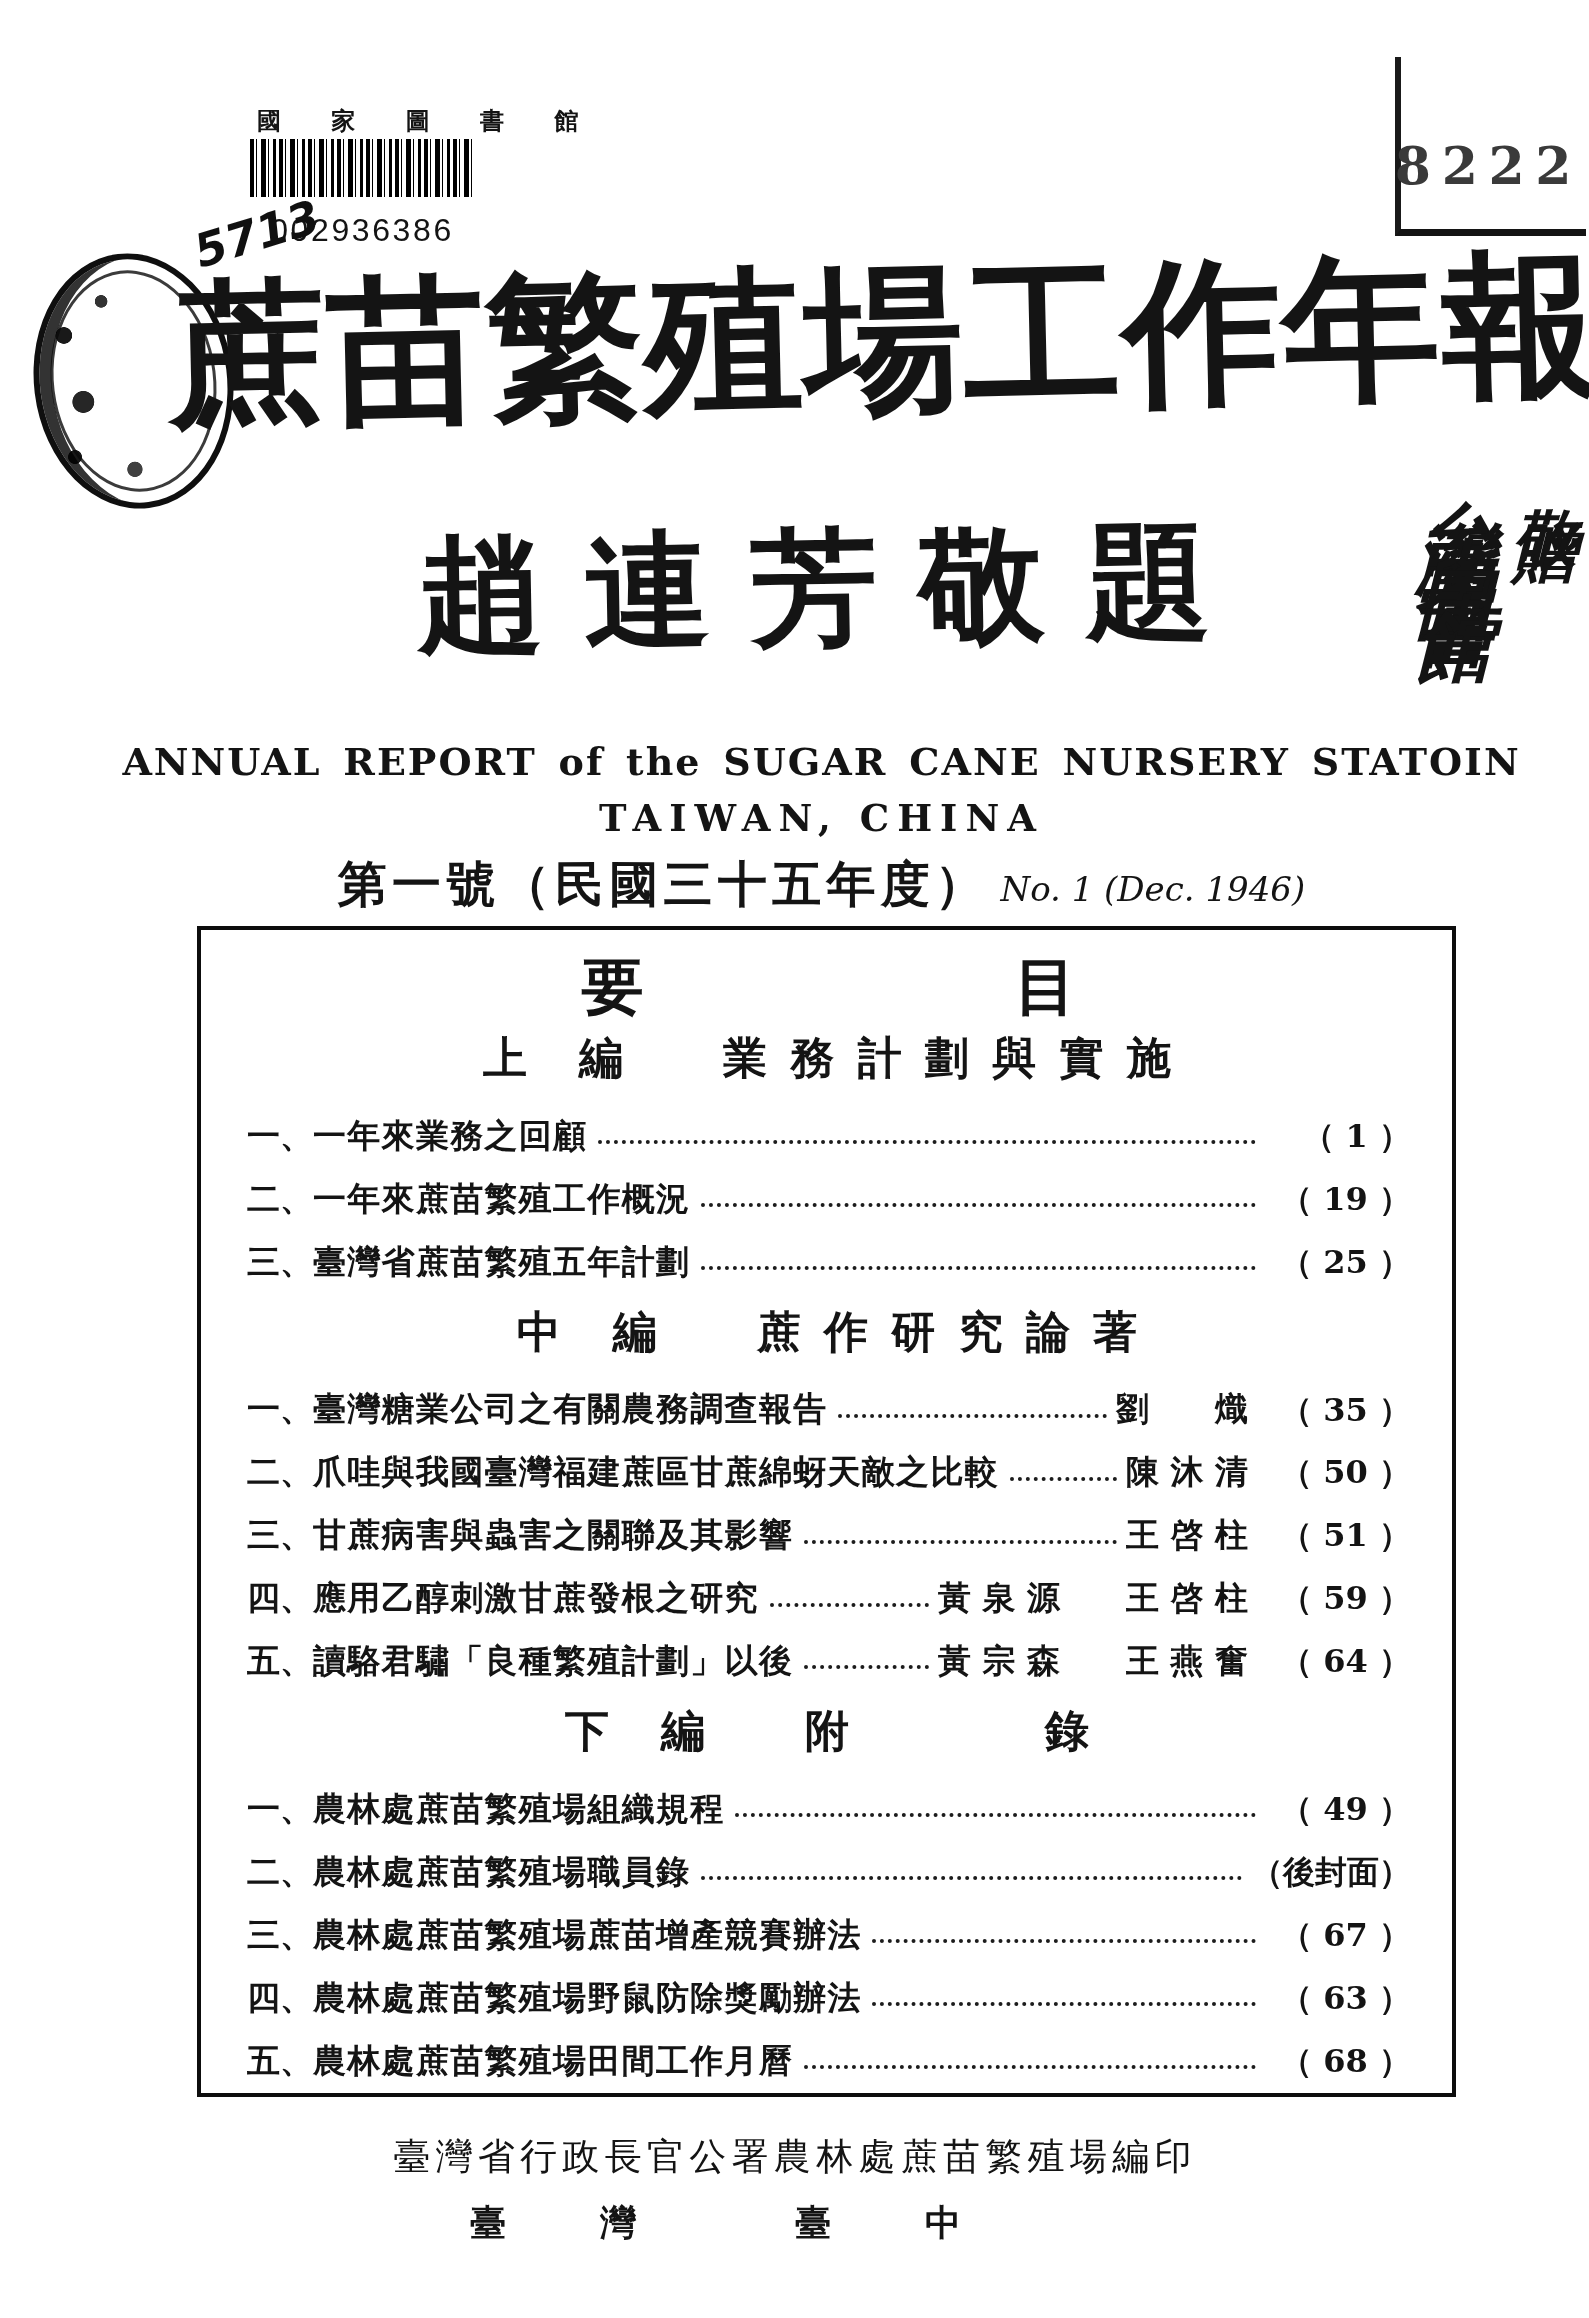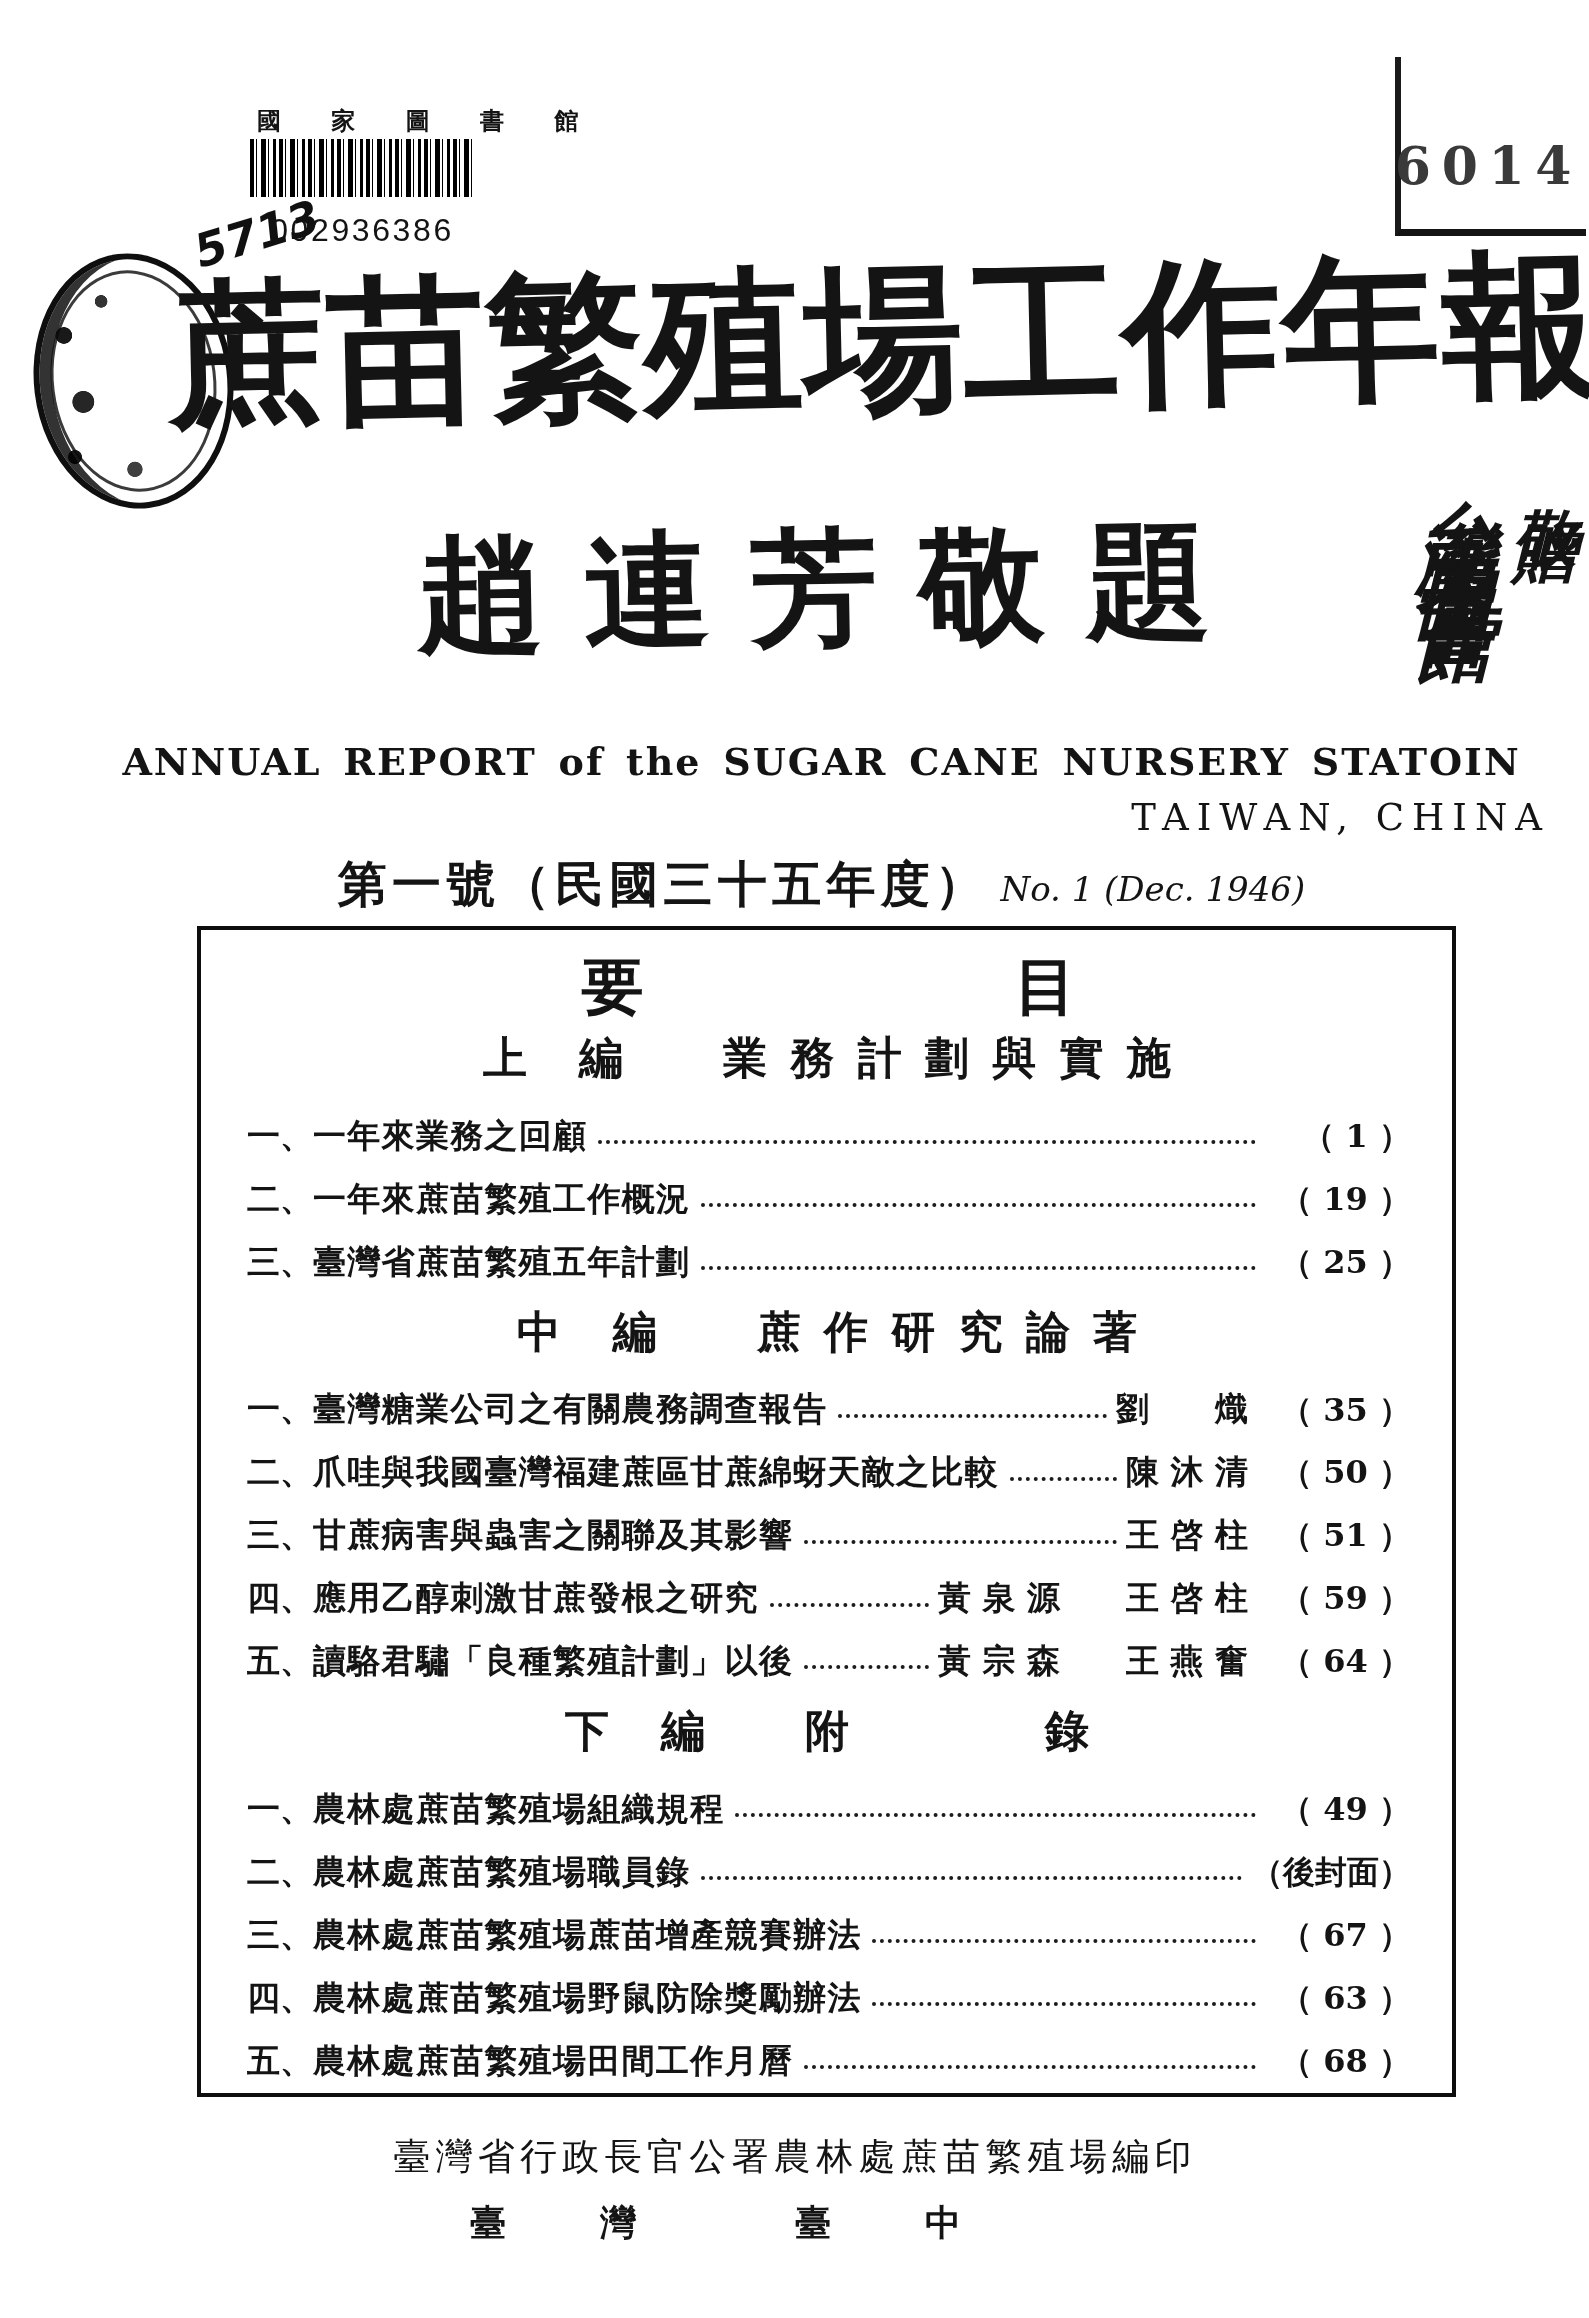--- a/index.html
+++ b/index.html
@@ -95,22 +95,22 @@
     font-size:77px;font-weight:bold;font-style:italic;letter-spacing:18.5px;
   }
 
   
   .eng-title{
     position:absolute;left:93px;top:739px;width:1457px;text-align:center;
     font-size:38px;font-weight:bold;letter-spacing:2px;word-spacing:6.6px;
     font-family:"DejaVu Serif","Liberation Serif",serif;white-space:nowrap;
   }
   .eng-sub{
-    position:absolute;left:93px;top:796px;width:1457px;text-align:right;
-    font-size:37px;font-weight:normal;letter-spacing:8px;
+    position:absolute;left:93px;top:796px;width:1457px;text-align:center;
+    font-size:37px;font-weight:bold;letter-spacing:8px;
     font-family:"DejaVu Serif","Liberation Serif",serif;
   }
   .issue-line{
     position:absolute;left:93px;top:852px;width:1457px;
     display:flex;justify-content:center;align-items:baseline;gap:11px;
     white-space:nowrap;
   }
   .issue-cn{font-size:49px;font-weight:bold;letter-spacing:5.3px;}
   .issue-en{font-size:34px;font-style:italic;font-weight:normal;
     font-family:"DejaVu Serif",serif;}
@@ -156,21 +156,21 @@
     position:absolute;left:0;top:2199px;width:1460px;text-align:center;
     font-size:36px;font-weight:bold;letter-spacing:29px;white-space:pre;
   }
 </style>
 </head>
 <body>
 
 <div class="page">
 
   <div class="corner-bracket">
-    <span class="corner-num">6014</span>
+    <span class="corner-num">8222</span>
   </div>
 
   <div class="nlc-label">國 家 圖 書 館</div>
   <div class="barcode"></div>
   <div class="barcode-num">002936386</div>
   <div class="handnote">5713</div>
 
   <div class="seal"></div>
 
   <div class="calli-title">蔗苗繁殖場工作年報</div>

